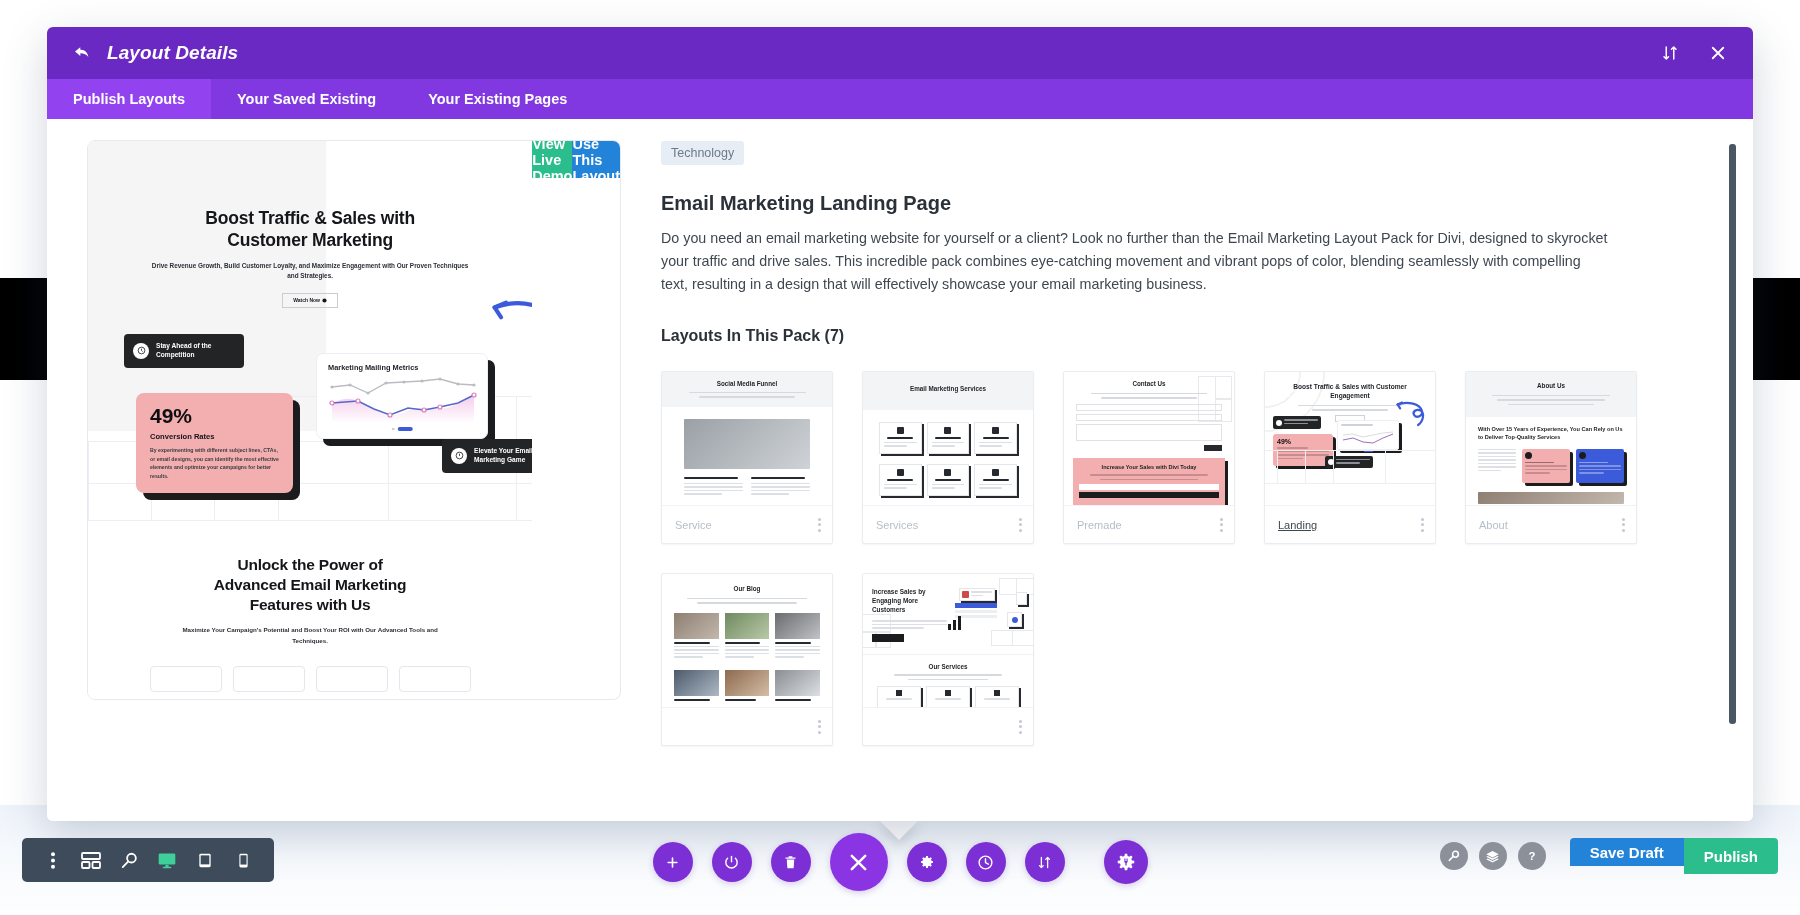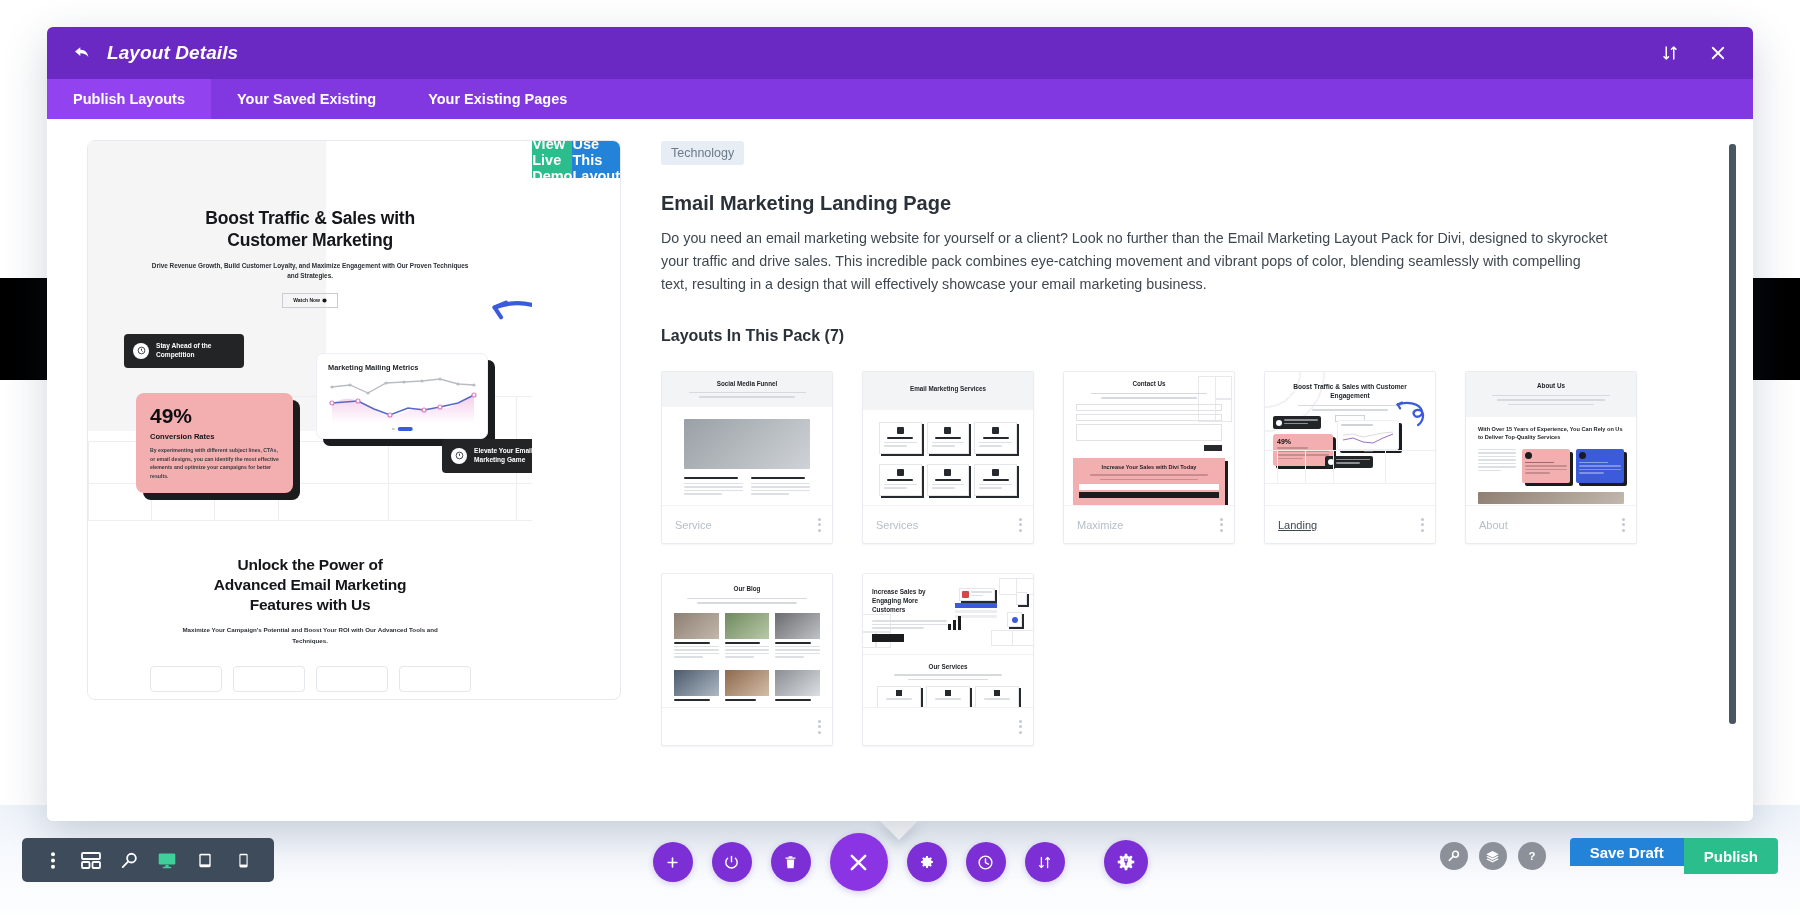--- a/index.html
+++ b/index.html
@@ -500,21 +500,21 @@
             </div>
             <div class="t-pink" style="margin:7px 9px 0;height:48px;padding:6px;text-align:center;position:relative">
               <div class="t-h" style="font-size:5.6px">Increase Your Sales with Divi Today</div>
               <div class="t-line" style="width:84%;background:#c98c8e;margin-top:3px"></div>
               <div class="t-line" style="width:70%;background:#c98c8e"></div>
               <div style="height:6px;background:#fff;margin-top:4px"></div>
               <div style="height:6px;background:#1b1c1e;margin-top:2px"></div>
             </div>
           </div>
           <div class="lcard-foot">
-            <span class="lcard-name">Maximize</span>
+            <span class="lcard-name">Premade</span>
             <span class="kebab">
                 <i></i>
                 <i></i>
                 <i></i>
               </span>
           </div>
         </div>
 
         <div class="lcard active">
           <div class="lcard-thumb">

